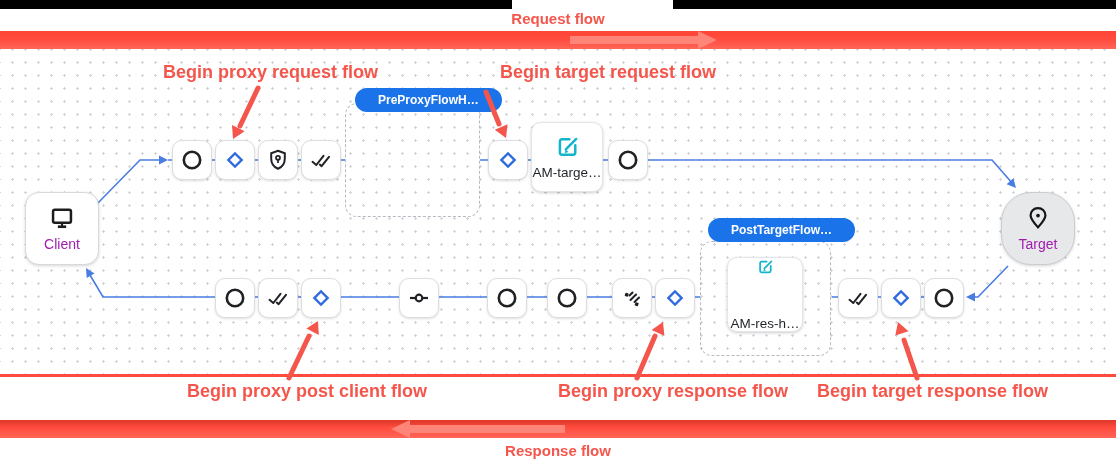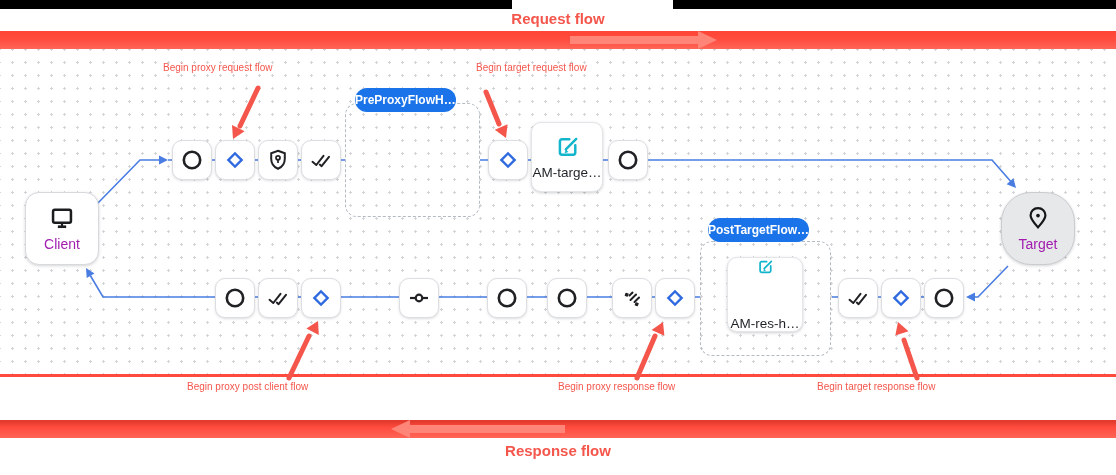--- a/index.html
+++ b/index.html
@@ -32,21 +32,21 @@
     position:absolute;left:0;top:49px;width:1116px;height:325px;
     background-image:radial-gradient(circle,#d2d4d7 1.1px,transparent 1.3px);
     background-size:13px 13px;background-position:6px 7px;background-color:#fff;
     z-index:0;
   }
   .flow-title{
     position:absolute;color:var(--annotation-red);font-weight:bold;font-size:15px;
     text-align:center;width:220px;white-space:nowrap;z-index:6;
   }
   .red-label{
-    position:absolute;color:var(--annotation-red);font-weight:normal;font-size:10px;
+    position:absolute;color:var(--annotation-red);font-weight:bold;font-size:18px;
     white-space:nowrap;z-index:6;
   }
   svg.layer{position:absolute;left:0;top:0;z-index:1;pointer-events:none;}
   svg.layer.top{z-index:5;}
   
   .mini-node{
     position:absolute;width:40px;height:40px;background:#fff;
     border:1px solid #dcdee2;border-radius:10px;box-sizing:border-box;
     display:flex;align-items:center;justify-content:center;
     box-shadow:0 1px 2.5px rgba(60,64,67,.18);z-index:3;
@@ -69,21 +69,21 @@
     content:"";position:absolute;left:5px;top:5px;width:100%;height:100%;
     background:#fff;border:1px solid #e3e5e8;border-radius:10px;z-index:-1;
     box-sizing:border-box;box-shadow:1px 2px 3px rgba(60,64,67,.2);
   }
   .dashed-box{
     position:absolute;border:1.6px dashed #b4bac2;border-radius:12px;
     box-sizing:border-box;z-index:2;
   }
   .badge{
     position:absolute;background:var(--badge-blue);color:#fff;font-weight:bold;
-    font-size:12px;border-radius:12px;padding:5px 0;white-space:nowrap;z-index:4;
+    font-size:12px;border-radius:12px;padding:5px 23px;white-space:nowrap;z-index:4;
   }
   .node-label{white-space:nowrap;}
 </style>
 </head>
 <body>
 
 <div id="stage">
 
   <div class="black-bar" style="left:0;width:512px;"></div>
   <div class="black-bar" style="left:673px;width:443px;"></div>
@@ -284,18 +284,18 @@
     <g fill="var(--annotation-red)">
       <polygon points="233,139 244.6,131.3 232,125.1"></polygon>
       <polygon points="506,138 494.8,129.8 507.6,124.2"></polygon>
       <polygon points="318,321 318.8,334.9 306.4,328.5"></polygon>
       <polygon points="663,322 664.4,335.8 651.6,330"></polygon>
       <polygon points="898,322 908.5,331.2 895.3,335.6"></polygon>
     </g>
   </svg>
 
   <div class="red-label" style="left:163px;top:62px;">Begin proxy request flow</div>
-  <div class="red-label" style="left:476px;top:62px;">Begin target request flow</div>
+  <div class="red-label" style="left:500px;top:62px;">Begin target request flow</div>
   <div class="red-label" style="left:187px;top:381px;">Begin proxy post client flow</div>
   <div class="red-label" style="left:558px;top:381px;">Begin proxy response flow</div>
   <div class="red-label" style="left:817px;top:381px;">Begin target response flow</div>
 
 </div>
 
 </body></html>

